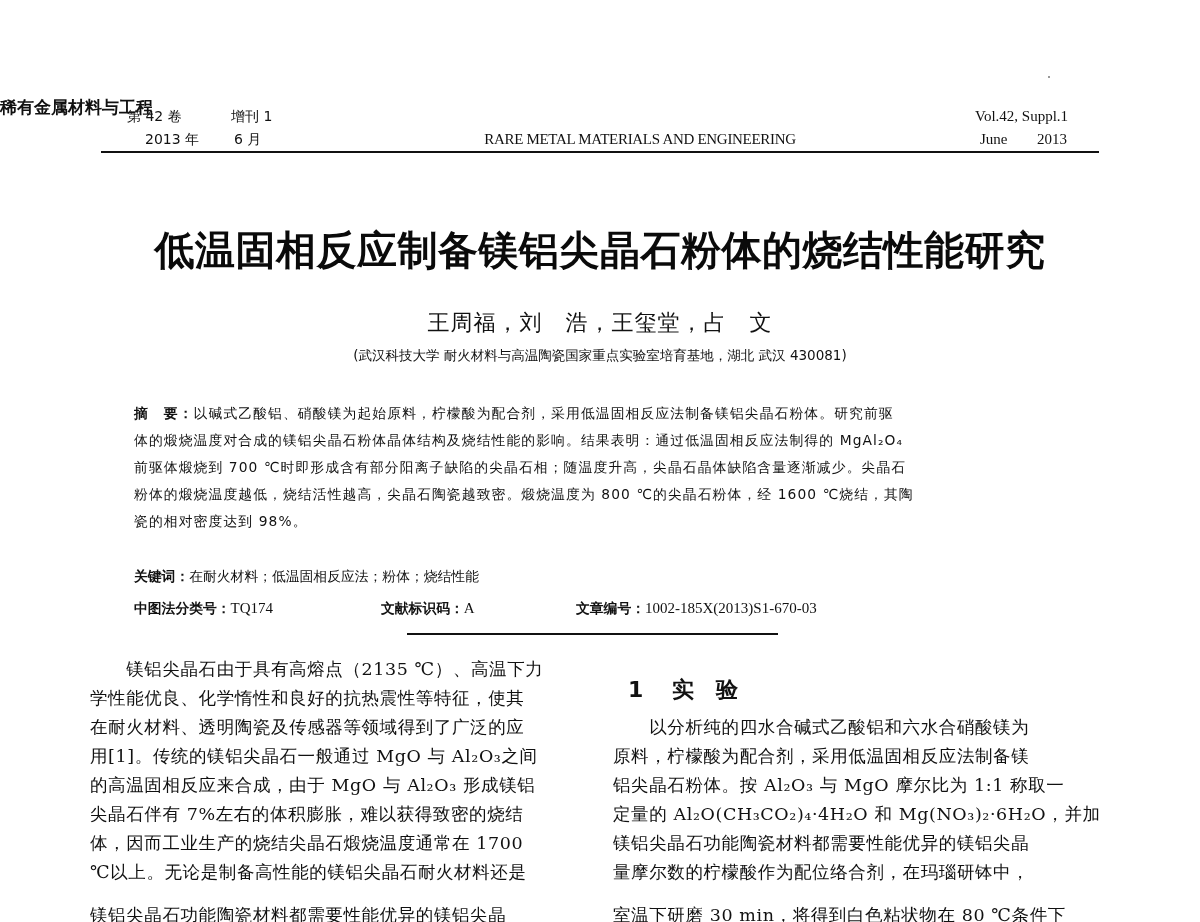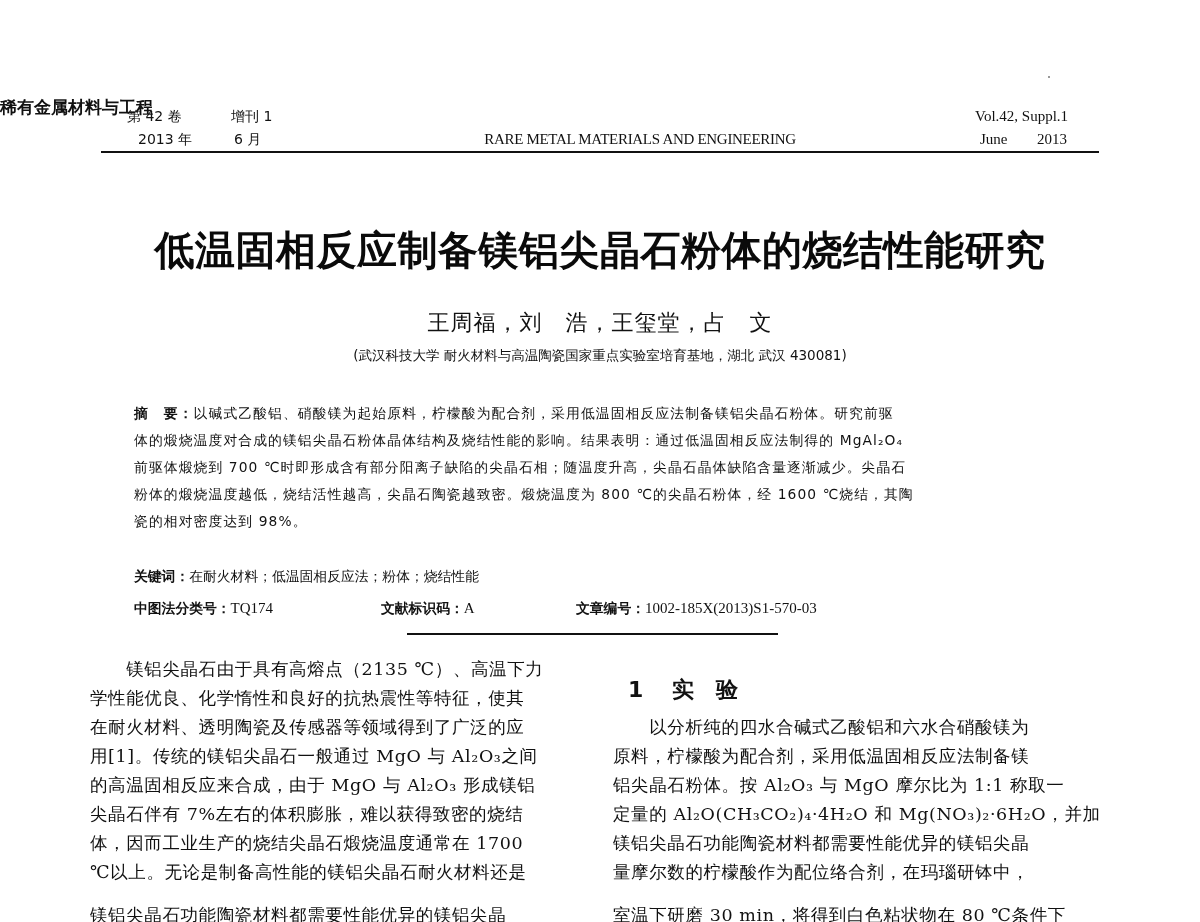--- a/index.html
+++ b/index.html
@@ -25,21 +25,21 @@
   .dot { position:absolute; left:1048px; top:76px; width:2px; height:2px; background:#999; }
 </style>
 </head>
 <body>
 
 <div class="dot"></div>
 
 <div>
   <div class="abs hdr-cn" style="left:107px;top:108px;">第 42 卷</div>
   <div class="abs hdr-cn" style="left:211px;top:108px;">增刊 1</div>
-  <div class="abs hdr-cn" style="left:118px;top:131px;">2013 年</div>
+  <div class="abs hdr-cn" style="left:125px;top:131px;">2013 年</div>
   <div class="abs hdr-cn" style="left:214px;top:131px;">6 月</div>
   <div class="abs journal-cn" style="left:0;width:1140px;text-align:left;top:96px;">稀有金属材料与工程</div>
   <div class="abs hdr" style="left:0;width:1280px;text-align:center;top:131px;letter-spacing:-0.3px;">RARE METAL MATERIALS AND ENGINEERING</div>
   <div class="abs hdr" style="left:975px;top:108px;">Vol.42, Suppl.1</div>
   <div class="abs hdr" style="left:980px;top:131px;">June</div>
   <div class="abs hdr" style="left:1037px;top:131px;">2013</div>
 </div>
 <div class="rule-thick"></div>
 
 <div class="title">低温固相反应制备镁铝尖晶石粉体的烧结性能研究</div>
@@ -60,21 +60,21 @@
   <span class="bold">关键词：</span><span>在耐火材料；低温固相反应法；粉体；烧结性能</span>
 </div>
 
 <div class="meta-row" style="left:134px;">
   <span class="bold">中图法分类号：</span><span style="font-family:'Liberation Serif',serif;font-size:15px;">TQ174</span>
 </div>
 <div class="meta-row" style="left:381px;">
   <span class="bold">文献标识码：</span><span style="font-family:'Liberation Serif',serif;font-size:15px;">A</span>
 </div>
 <div class="meta-row" style="left:576px;">
-  <span class="bold">文章编号：</span><span style="font-family:'Liberation Serif',serif;font-size:15px;">1002-185X(2013)S1-570-03</span>
+  <span class="bold">文章编号：</span><span style="font-family:'Liberation Serif',serif;font-size:15px;">1002-185X(2013)S1-670-03</span>
 </div>
 
 <div class="sep"></div>
 
 <div>
   <div class="body-line col-left" style="top:657px;">　　镁铝尖晶石由于具有高熔点（2135 ℃）、高温下力</div>
   <div class="body-line col-left" style="top:686px;">学性能优良、化学惰性和良好的抗热震性等特征，使其</div>
   <div class="body-line col-left" style="top:715px;">在耐火材料、透明陶瓷及传感器等领域得到了广泛的应</div>
   <div class="body-line col-left" style="top:744px;">用[1]。传统的镁铝尖晶石一般通过 MgO 与 Al₂O₃之间</div>
   <div class="body-line col-left" style="top:773px;">的高温固相反应来合成，由于 MgO 与 Al₂O₃ 形成镁铝</div>

